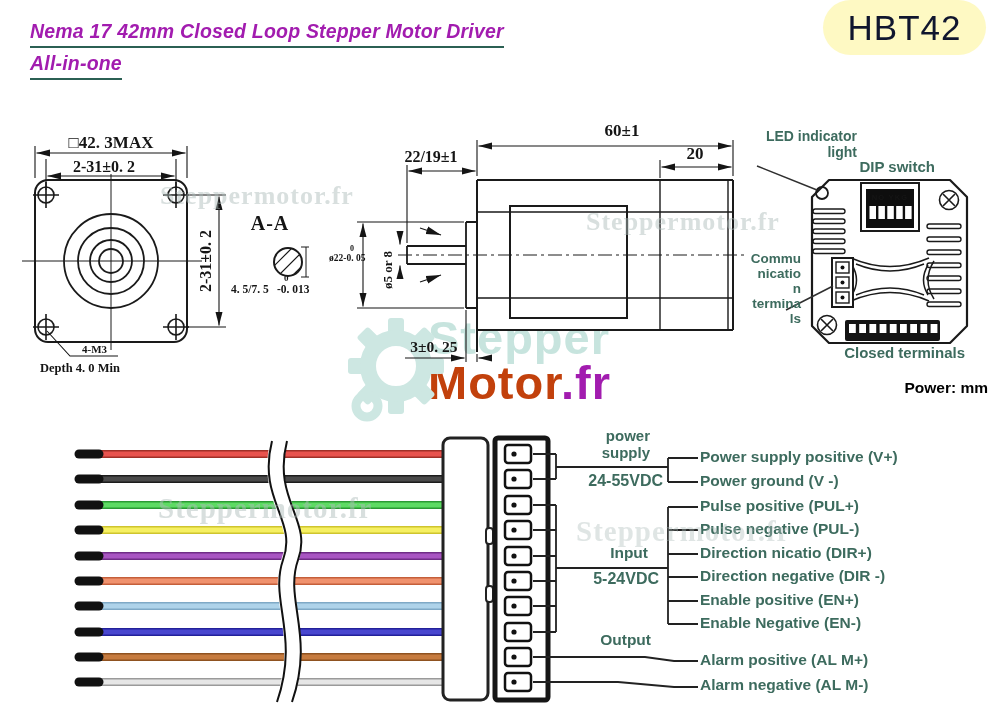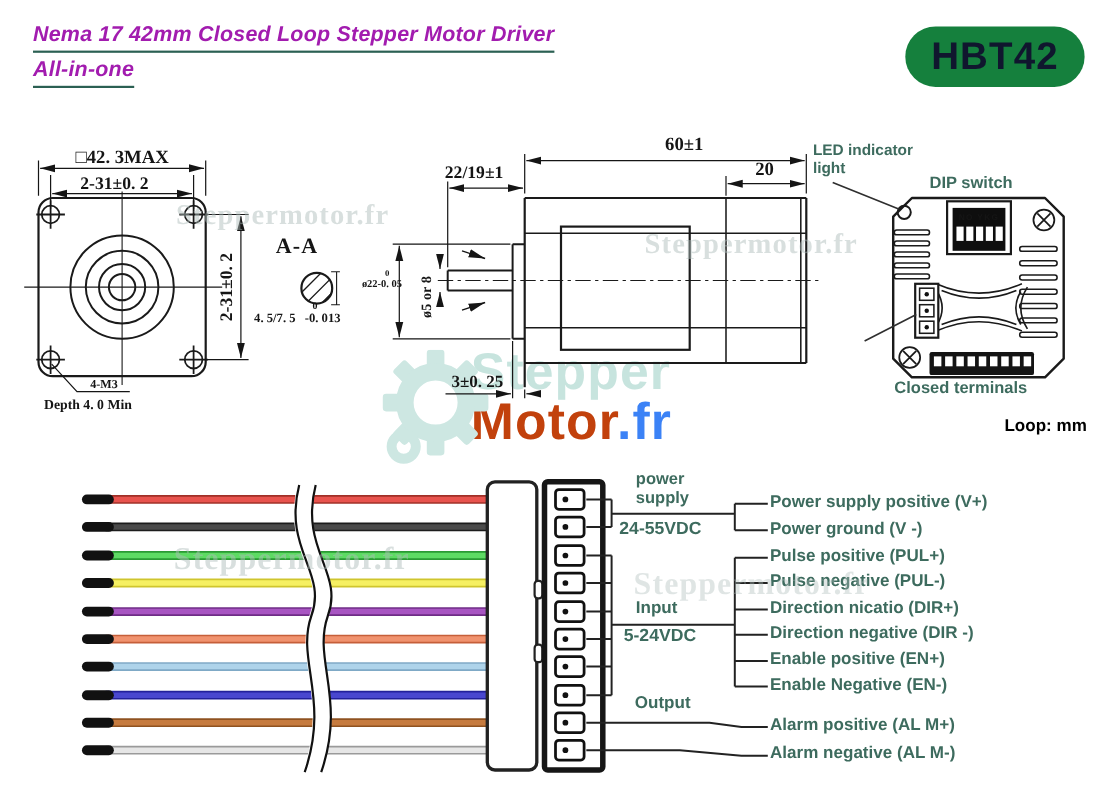--- a/index.html
+++ b/index.html
@@ -1,41 +1,41 @@
 <!DOCTYPE html>
 <html><head>
 <meta charset="utf-8">
 <style>
   html,body{margin:0;padding:0;background:#fff}
   .page{position:relative;width:1000px;height:724px;background:#ffffff;overflow:hidden;
         font-family:"Liberation Sans",sans-serif}
   .title{position:absolute;left:30px;z-index:3;color:#a21caf;font-style:italic;font-weight:800;
          font-size:19.5px;letter-spacing:.2px;white-space:nowrap}
   .title span{display:inline-block;border-bottom:2px solid #2b6053;padding-bottom:3px}
-  .badge{position:absolute;left:823px;top:24px;width:163px;height:55px;background:#15803d;
+  .badge{position:absolute;left:823px;top:0;width:163px;height:55px;background:#fef9c3;
          border-radius:28px;display:flex;align-items:center;justify-content:center;z-index:3;
-         font-size:35px;font-weight:700;color:#10162e;letter-spacing:1px}
-  .lbl{position:absolute;color:#3d6b5e;font-weight:700;z-index:3;text-align:left;line-height:1.12}
+         font-size:35px;font-weight:400;color:#10162e;letter-spacing:1px}
+  .lbl{position:absolute;color:#3d6b5e;font-weight:700;z-index:3;text-align:right;line-height:1.12}
   .unit{position:absolute;color:#000;font-weight:700;z-index:3;text-align:right}
   .sig{position:absolute;left:700px;color:#3d6b5e;font-weight:700;font-size:15.5px;z-index:3;
        white-space:nowrap}
   .wm{position:absolute;z-index:4;font-family:"Liberation Serif",serif;font-weight:700;
       color:rgba(173,188,185,.48);white-space:nowrap;letter-spacing:1px;pointer-events:none}
   .logo{position:absolute;z-index:0;font-weight:800;line-height:.95;letter-spacing:1px}
   svg.art{position:absolute;left:0;top:0;z-index:1}
   svg text{font-family:"Liberation Serif",serif;font-weight:700;fill:#151515;stroke:none}
 </style>
 </head>
 <body>
 
 <div class="page">
 
   <div class="logo" style="left:428px;top:316px;font-size:47px;color:#c7e4de">
     <div><span>Stepper</span></div>
-    <div><span style="color:#c2410c">Motor</span><span style="color:#3b82f6">.fr</span></div>
+    <div><span style="color:#c2410c">Motor</span><span style="color:#a21caf">.fr</span></div>
   </div>
   <svg width="110" height="110" style="position:absolute;left:346px;top:318px;z-index:0">
     <g id="gear-teeth">
         <rect x="42" y="0" width="16" height="16" rx="3" fill="#cde7e2" transform="rotate(0 50 48)"></rect>
         <rect x="42" y="0" width="16" height="16" rx="3" fill="#cde7e2" transform="rotate(45 50 48)"></rect>
         <rect x="42" y="0" width="16" height="16" rx="3" fill="#cde7e2" transform="rotate(90 50 48)"></rect>
         <rect x="42" y="0" width="16" height="16" rx="3" fill="#cde7e2" transform="rotate(135 50 48)"></rect>
         <rect x="42" y="0" width="16" height="16" rx="3" fill="#cde7e2" transform="rotate(180 50 48)"></rect>
         <rect x="42" y="0" width="16" height="16" rx="3" fill="#cde7e2" transform="rotate(225 50 48)"></rect>
         <rect x="42" y="0" width="16" height="16" rx="3" fill="#cde7e2" transform="rotate(270 50 48)"></rect>
@@ -309,22 +309,29 @@
         <path d="M533 657 H645 L674 661 H698 M533 682 H618 L674 687 H698"></path>
       </g>
     </g>
   </svg>
 
   <div class="lbl" style="left:739px;top:129px;width:118px;font-size:14px">
     <div>LED indicator</div>
     <div>light</div>
   </div>
   <div class="lbl" style="left:845px;top:159px;width:90px;font-size:15px">DIP switch</div>
+  <div class="lbl" style="left:737px;top:251px;width:64px;font-size:13.5px">
+    <div>Commu</div>
+    <div>nicatio</div>
+    <div>n</div>
+    <div>termina</div>
+    <div>ls</div>
+  </div>
   <div class="lbl" style="left:813px;top:345px;width:152px;font-size:15px">Closed terminals</div>
-  <div class="unit" style="left:893px;top:379px;width:95px;font-size:15.5px">Loop: mm</div>
+  <div class="unit" style="left:893px;top:379px;width:95px;font-size:15.5px">Power: mm</div>
 
   <div class="lbl" style="left:578px;top:428px;width:72px;font-size:15px">power supply</div>
   <div class="lbl" style="left:563px;top:472px;width:100px;font-size:16px">24-55VDC</div>
   <div class="lbl" style="left:578px;top:544px;width:70px;font-size:15.5px">Input</div>
   <div class="lbl" style="left:567px;top:570px;width:92px;font-size:16px">5-24VDC</div>
   <div class="lbl" style="left:577px;top:631px;width:74px;font-size:15.5px">Output</div>
 
   <div class="sig" style="top:448px">Power supply positive (V+)</div>
   <div class="sig" style="top:472px">Power ground (V -)</div>
   <div class="sig" style="top:497px">Pulse positive (PUL+)</div>

